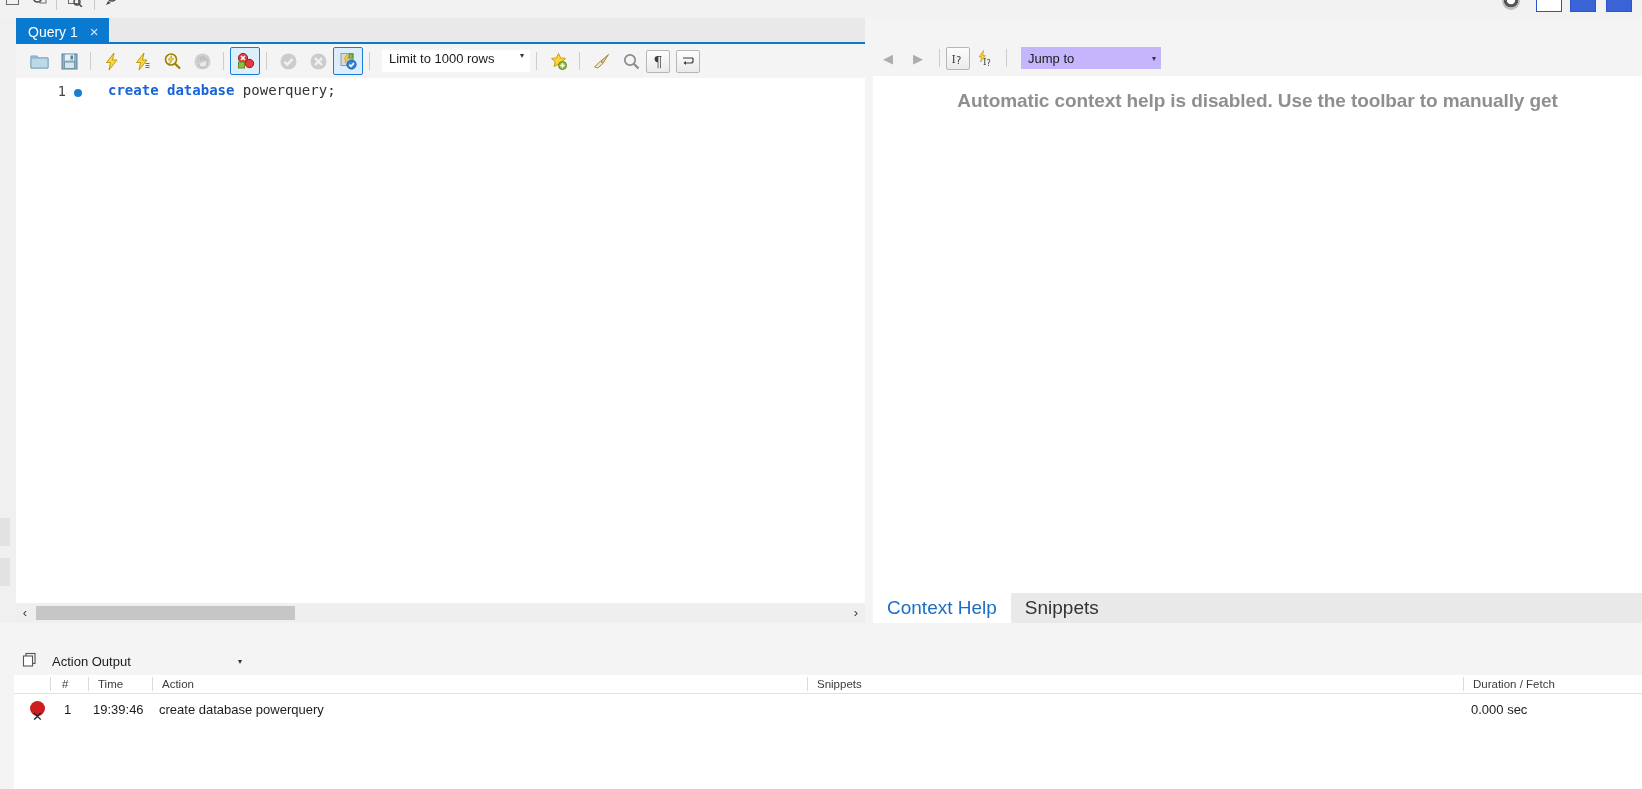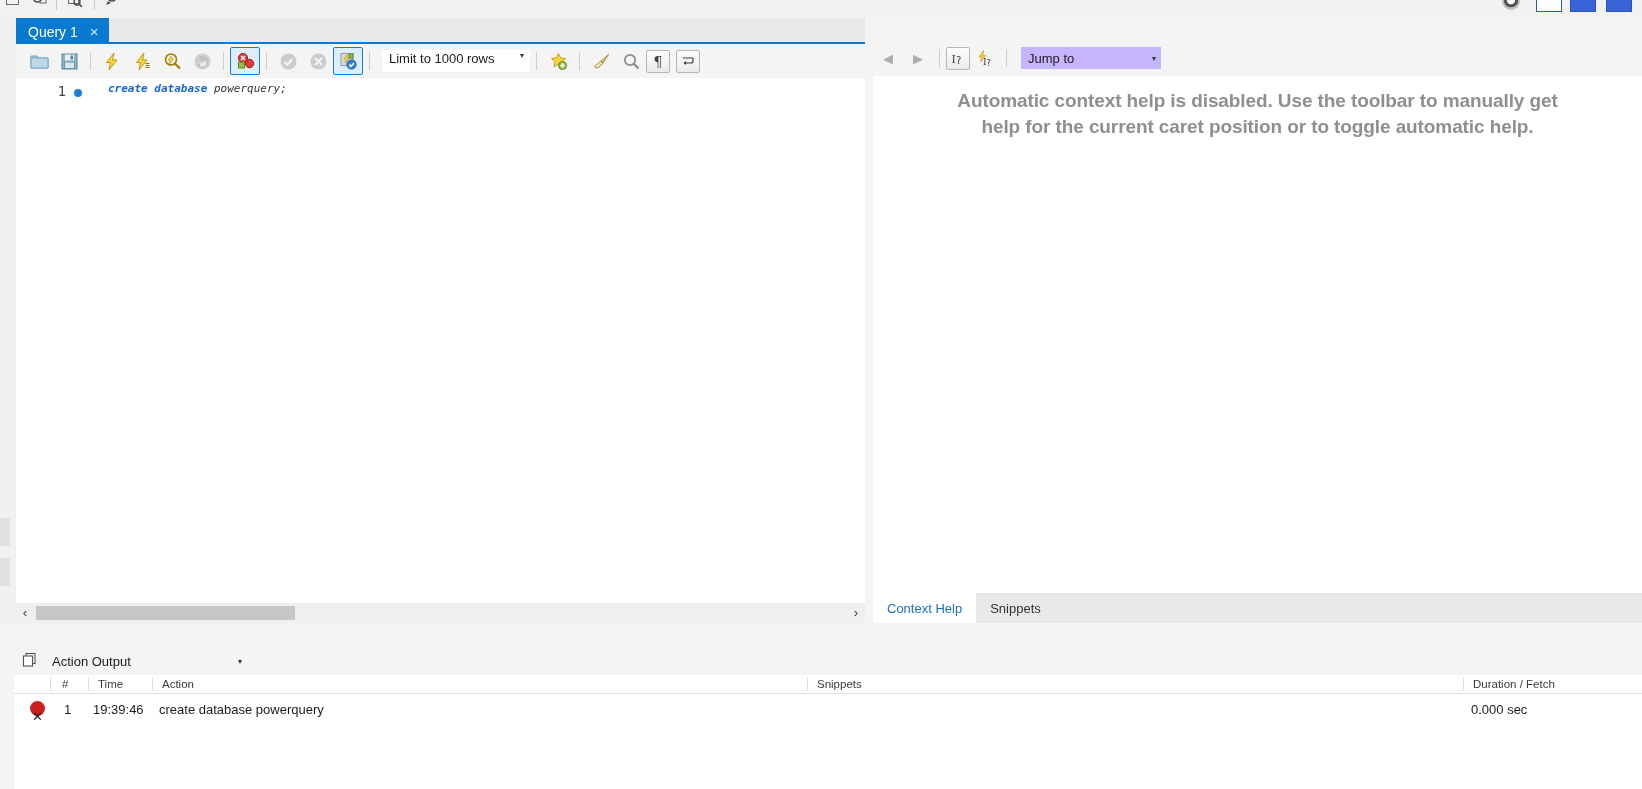--- a/index.html
+++ b/index.html
@@ -105,23 +105,22 @@
   .lineno {
     position: absolute; left: 0; top: 5px; width: 50px; text-align: right;
     color: #444; font-family: "DejaVu Sans Mono", monospace; font-size: 13.5px;
   }
   .bp-dot {
     position: absolute; left: 58px; top: 11px; width: 8px; height: 8px;
     border-radius: 50%; background: #1a7fd4;
   }
   .code-line {
     position: absolute; left: 92px; top: 4px;
-    font-family: "DejaVu Sans Mono", monospace; font-size: 11px;
+    font-family: "DejaVu Sans Mono", monospace; font-size: 14px;
     white-space: pre;
-    font-style: italic;
   }
   .kw { color: #1764d8; font-weight: bold; }
   .ident { color: #333333; }
 
   
   .hscroll {
     position: absolute; left: 16px; top: 603px; width: 849px; height: 20px;
     background: #efefef;
     display: flex; align-items: center;
   }
@@ -180,21 +179,21 @@
     line-height: 1.35;
     letter-spacing: -0.1px;
   }
   .sa-tabs {
     position: absolute; left: 8px; bottom: 0; width: 769px; height: 30px;
     background: #e9e9e9;
     display: flex; align-items: stretch;
   }
   .sa-tab {
     display: flex; align-items: center; padding: 0 14px;
-    font-size: 13px; color: #333; justify-content: flex-end;
+    font-size: 19px; color: #333; justify-content: flex-end;
   }
   .sa-tab.active { background: #ffffff; color: #1a6fc4; }
 
   
   .output {
     position: absolute; left: 0; top: 623px; width: 1642px; height: 166px;
     background: #f4f4f4;
   }
   .out-cap {
     position: absolute; left: 14px; top: 0; right: 0; height: 22px;
@@ -463,21 +462,20 @@
       <div class="tsep"></div>
       <div class="jump-box">
         <span>Jump to</span>
         <span class="caret">▾</span>
       </div>
     </div>
 
     <div class="sa-body">
       <div class="help-msg">
         <div>Automatic context help is disabled. Use the toolbar to manually get</div>
-        <div>help for the current caret position or to toggle automatic help.</div>
       </div>
     </div>
 
     <div class="sa-tabs">
       <div class="sa-tab active">
         <span>Context Help</span>
       </div>
       <div class="sa-tab">
         <span>Snippets</span>
       </div>

